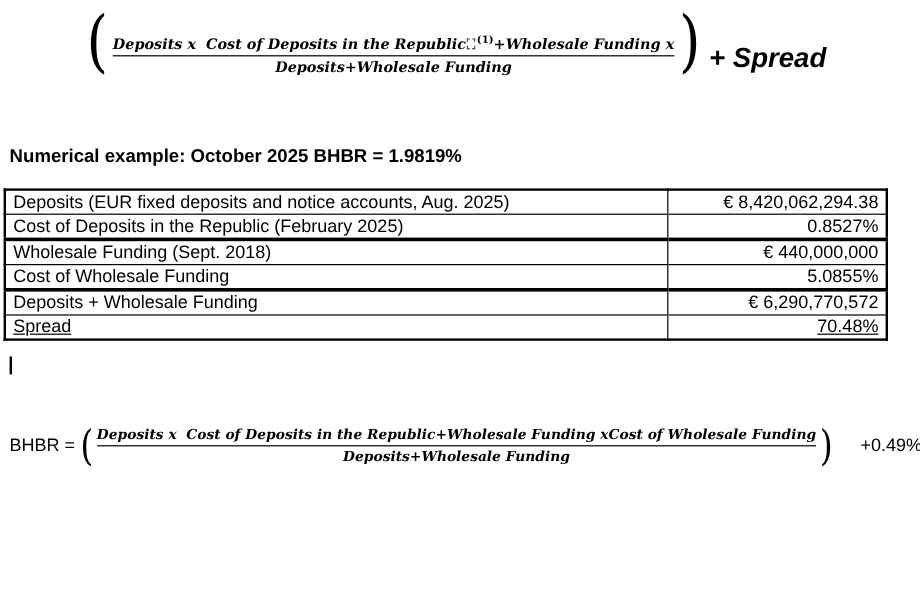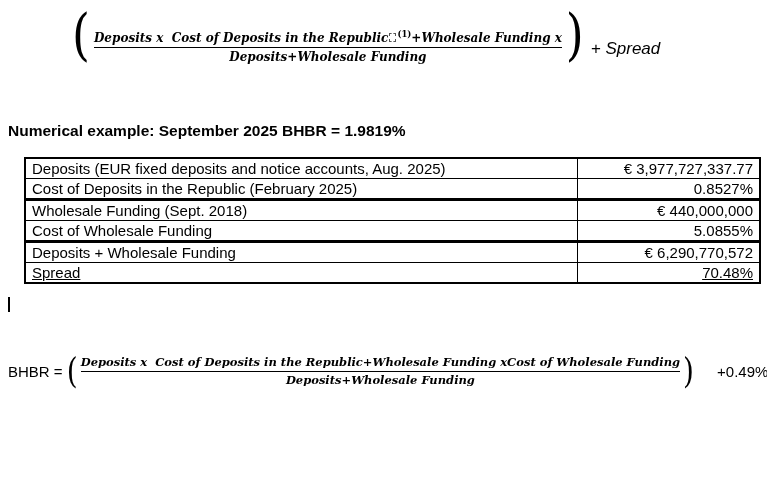--- a/index.html
+++ b/index.html
@@ -42,41 +42,41 @@
     display: inline-block;
     width: 7px; height: 9px;
     border: 1px dashed #555;
     margin: 0 1px;
     vertical-align: baseline;
   }
   sup.fsup { font-size: 8.5px; font-style: normal; font-weight: bold; vertical-align: super; }
   .spread {
     font-family: "Liberation Sans", sans-serif;
     font-style: italic;
-    font-weight: normal;
-    font-size: 17px;
+    font-weight: bold;
+    font-size: 23px;
     margin-left: 7px;
     white-space: pre;
     margin-top: 29px;
   }
 
   
   .heading {
     position: absolute;
     left: 8px;
     top: 122px;
     font-size: 15.5px;
     font-weight: bold;
     white-space: pre;
   }
 
   
   table.calc-table {
     position: absolute;
-    left: 24px;
+    left: 3px;
     top: 157px;
     width: 737px;
     border-collapse: collapse;
     border: 2.5px solid #000;
     font-size: 15px;
   }
   table.calc-table td {
     height: 20px;
     padding: 1px 6px;
     border-bottom: 1.5px solid #000;
@@ -134,27 +134,27 @@
     <span class="frac frac-top">
       <span class="num">
         <div class="math"><span>Deposits x  Cost of Deposits in the Republic</span><span class="tofu"></span><sup class="fsup">(1)</sup><span>+Wholesale Funding x</span></div>
       </span>
       <div class="math den">Deposits+Wholesale Funding</div>
     </span>
     <span class="big-paren paren-lg">)</span>
     <span class="spread">+ Spread</span>
   </div>
 
-  <div class="heading">Numerical example: September 2025 BHBR = 1.9819%</div>
+  <div class="heading">Numerical example: October 2025 BHBR = 1.9819%</div>
 
   <table class="calc-table">
     <tbody>
       <tr>
         <td class="lbl">Deposits (EUR fixed deposits and notice accounts, Aug. 2025)</td>
-        <td class="val">€ 3,977,727,337.77</td>
+        <td class="val">€ 8,420,062,294.38</td>
       </tr>
       <tr>
         <td class="lbl">Cost of Deposits in the Republic (February 2025)</td>
         <td class="val">0.8527%</td>
       </tr>
       <tr>
         <td class="lbl">Wholesale Funding (Sept. 2018)</td>
         <td class="val">€ 440,000,000</td>
       </tr>
       <tr>

